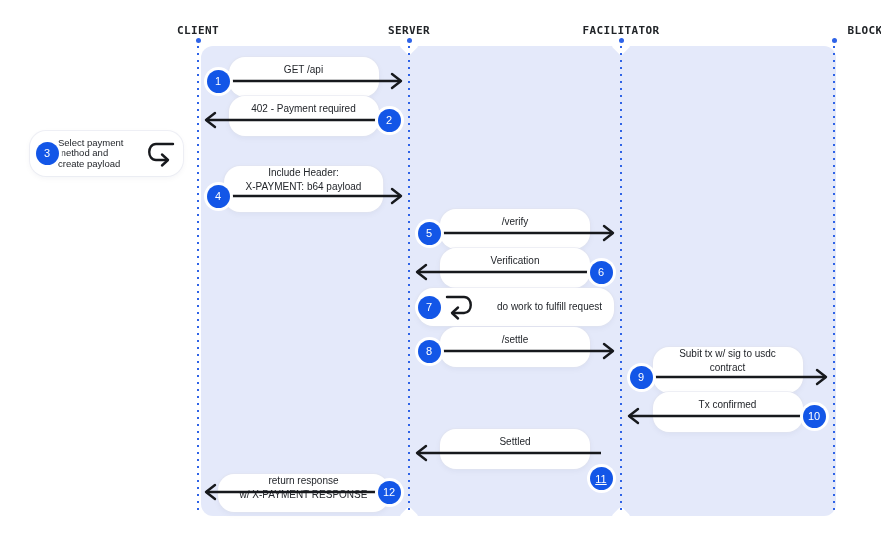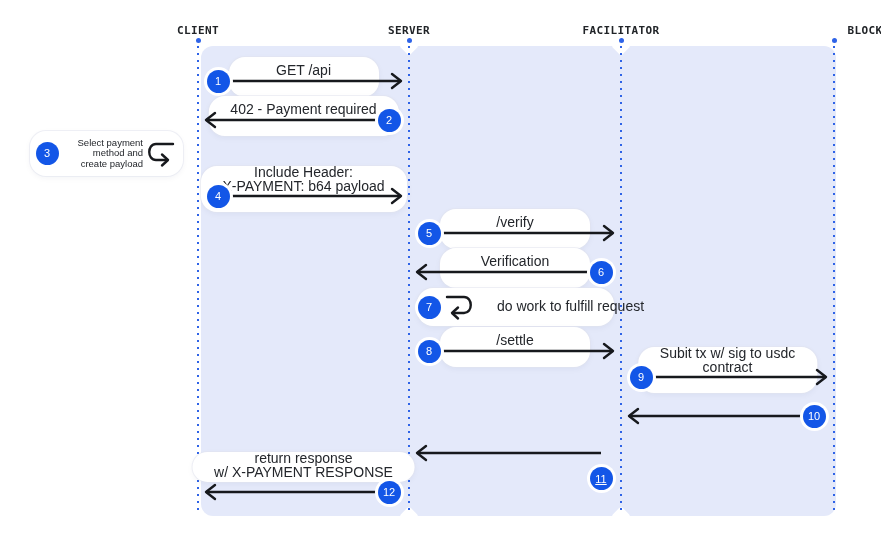--- a/index.html
+++ b/index.html
@@ -26,21 +26,21 @@
   .lifeline{
     position:absolute;width:2px;
     background:repeating-linear-gradient(180deg,#2e63e7 0 2px,transparent 2px 7px);
   }
   .bubble{
     position:absolute;background:#ffffff;border-radius:16px;
     box-shadow:0 0 0 1px rgba(225,228,238,.55), 0 2px 6px rgba(20,30,70,.05);
     box-sizing:border-box;
   }
   .bubble .tline{
-    font-size:14px;line-height:13.5px;color:#23262b;text-align:center;white-space:nowrap;
+    font-size:10px;line-height:13.5px;color:#23262b;text-align:center;white-space:nowrap;
   }
   .bubble.one{padding-top:6px;}
   .bubble.one .tline{line-height:14px;}
   .bubble.centered{transform:translateX(-50%);min-width:150px;width:max-content;padding-left:22px;padding-right:22px;}
   .bubble.two{padding-top:0;}
   .arrow-svg{position:absolute;display:block;}
   .step-circle{
     position:absolute;width:23px;height:23px;border-radius:50%;
     background:#1356e7;color:#ffffff;box-shadow:0 0 0 3px #ffffff;
     display:flex;align-items:center;justify-content:center;
@@ -80,21 +80,21 @@
     <div class="step-circle" style="left: 190.5px; top: 69.5px; background: rgb(19, 86, 231);">1</div>
     <div class="bubble centered one" style="left: 287.5px; top: 96px; height: 40px;">
       <div class="tline">402 - Payment required</div>
     </div>
     <svg class="arrow-svg" width="188" height="24" style="left: 187px; top: 108px;">
       <line x1="186" y1="12" x2="3" y2="12" stroke="#17191d" stroke-width="2.4"></line>
       <polyline points="12,5 3,12 12,19" fill="none" stroke="#17191d" stroke-width="2.4" stroke-linecap="round" stroke-linejoin="round"></polyline>
     </svg>
     <div class="step-circle" style="left: 361.5px; top: 108.5px; background: rgb(19, 86, 231);">2</div>
     <div class="bubble" style="left: 14px; top: 131px; width: 153px; height: 45px; display: flex; align-items: center; padding-left: 28px; padding-right: 6px;">
-      <div class="note-text" style="flex: 1 1 0%; display: flex; flex-direction: column; align-items: flex-end;">
+      <div class="note-text" style="flex: 1 1 0%; display: flex; flex-direction: column; align-items: flex-start;">
         <div class="tline">Select payment</div>
         <div class="tline">method and</div>
         <div class="tline">create payload</div>
       </div>
       <svg class="loop" width="34" height="28" viewBox="0 0 34 28" style="display:block">
         <path d="M30,4 L13,4 C4,4 4,20 13,20 L24,20" fill="none" stroke="#17191d" stroke-width="2.4" stroke-linecap="round"></path>
         <polyline points="19,14.5 25,20 19,25.5" fill="none" stroke="#17191d" stroke-width="2.4" stroke-linecap="round" stroke-linejoin="round"></polyline>
       </svg>
     </div>
     <div class="step-circle" style="left: 19.5px; top: 141.5px; background: rgb(19, 86, 231);">3</div>
@@ -145,31 +145,37 @@
     <div class="step-circle" style="left: 401.5px; top: 339.5px; background: rgb(19, 86, 231);">8</div>
     <div class="bubble centered two" style="left: 711.5px; top: 347px; height: 46px;">
       <div class="tline">Subit tx w/ sig to usdc</div>
       <div class="tline">contract</div>
     </div>
     <svg class="arrow-svg" width="190" height="24" style="left: 623px; top: 365px;">
       <line x1="2" y1="12" x2="187" y2="12" stroke="#17191d" stroke-width="2.4"></line>
       <polyline points="178,5 187,12 178,19" fill="none" stroke="#17191d" stroke-width="2.4" stroke-linecap="round" stroke-linejoin="round"></polyline>
     </svg>
     <div class="step-circle" style="left: 613.5px; top: 365.5px; background: rgb(19, 86, 231);">9</div>
+    <div class="bubble centered one" style="left: 711.5px; top: 392px; height: 40px;">
+      <div class="tline">Tx confirmed</div>
+    </div>
     <svg class="arrow-svg" width="190" height="24" style="left: 610px; top: 404px;">
       <line x1="188" y1="12" x2="3" y2="12" stroke="#17191d" stroke-width="2.4"></line>
       <polyline points="12,5 3,12 12,19" fill="none" stroke="#17191d" stroke-width="2.4" stroke-linecap="round" stroke-linejoin="round"></polyline>
     </svg>
     <div class="step-circle" style="left: 786.5px; top: 404.5px; background: rgb(19, 86, 231);">10</div>
+    <div class="bubble centered one" style="left: 499px; top: 429px; height: 40px;">
+      <div class="tline">Settled</div>
+    </div>
     <svg class="arrow-svg" width="189" height="24" style="left: 398px; top: 441px;">
       <line x1="187" y1="12" x2="3" y2="12" stroke="#17191d" stroke-width="2.4"></line>
       <polyline points="12,5 3,12 12,19" fill="none" stroke="#17191d" stroke-width="2.4" stroke-linecap="round" stroke-linejoin="round"></polyline>
     </svg>
     <div class="step-circle" style="left: 573.5px; top: 467px; background: rgb(19, 86, 231); text-decoration: underline;">11</div>
-    <div class="bubble centered two" style="left: 287.5px; top: 452px; height: 30px;">
+    <div class="bubble centered two" style="left: 287.5px; top: 474px; height: 38px;">
       <div class="tline">return response</div>
       <div class="tline">w/ X-PAYMENT RESPONSE</div>
     </div>
     <svg class="arrow-svg" width="188" height="24" style="left: 187px; top: 480px;">
       <line x1="186" y1="12" x2="3" y2="12" stroke="#17191d" stroke-width="2.4"></line>
       <polyline points="12,5 3,12 12,19" fill="none" stroke="#17191d" stroke-width="2.4" stroke-linecap="round" stroke-linejoin="round"></polyline>
     </svg>
     <div class="step-circle" style="left: 361.5px; top: 480.5px; background: rgb(19, 86, 231);">12</div>
   </div>
 

